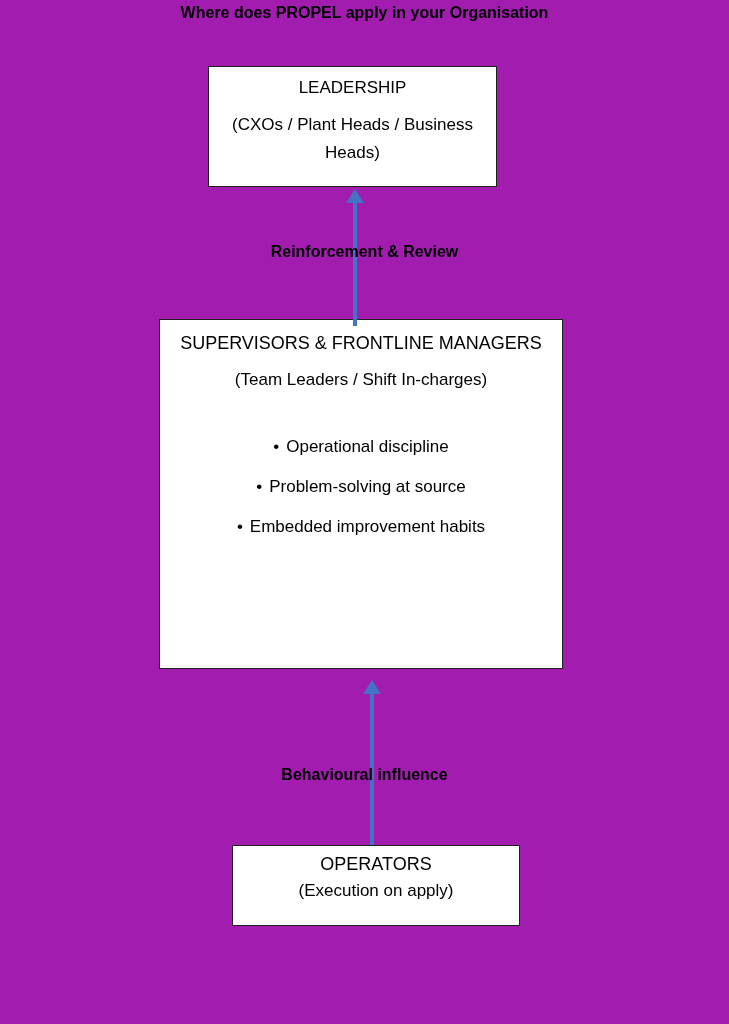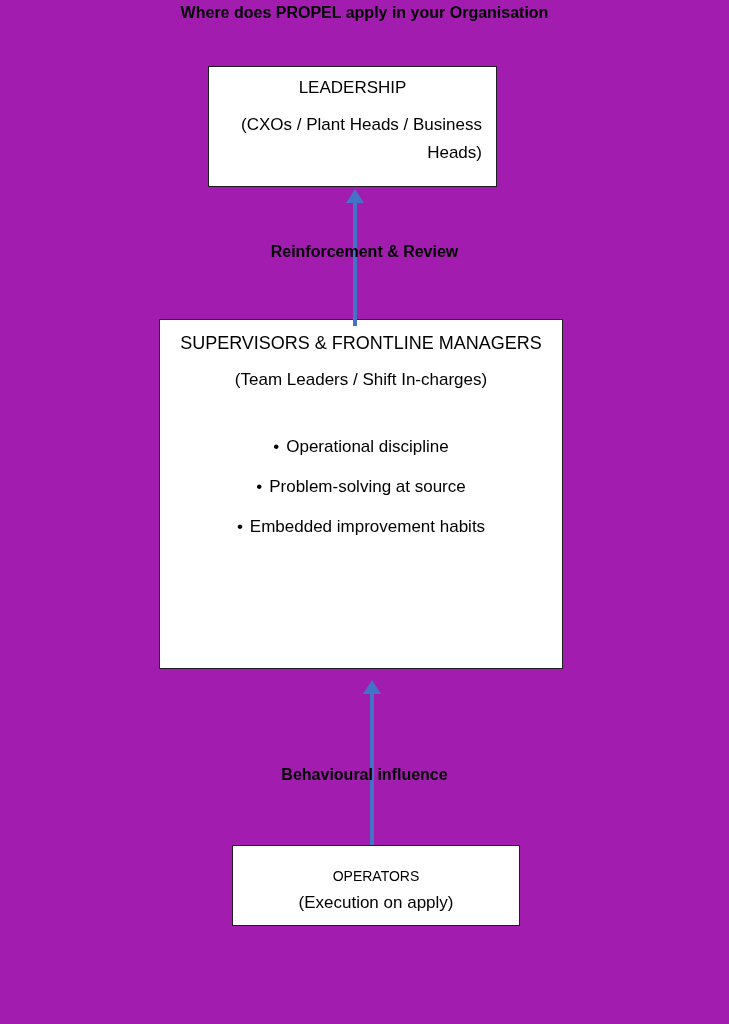--- a/index.html
+++ b/index.html
@@ -37,26 +37,26 @@
     background: var(--box-fill, #fff);
     border: 1.5px solid var(--box-border, #1f1f1f);
     text-align: center;
   }
   .box-leadership { left: 208px; top: 66px;  width: 289px; height: 121px; }
   .box-supervisors { left: 159px; top: 319px; width: 404px; height: 350px; }
   .box-operators  { left: 232px; top: 845px; width: 288px; height: 81px; }
 
   .box-heading { font-weight: normal; }
   .box-leadership .box-heading { margin-top: 11px; font-size: 17px; line-height: 20px; }
-  .box-leadership .box-sub { margin-top: 13px; font-size: 17px; line-height: 28px; padding: 0 14px; text-align: right; }
+  .box-leadership .box-sub { margin-top: 13px; font-size: 17px; line-height: 28px; padding: 0 14px; }
 
   .box-supervisors .box-heading { margin-top: 12px; font-size: 18px; line-height: 22px; }
   .box-supervisors .box-sub { margin-top: 15px; font-size: 17px; line-height: 22px; }
 
-  .box-operators .box-heading { margin-top: 20px; font-size: 14px; line-height: 20px; }
+  .box-operators .box-heading { margin-top: 8px; font-size: 18px; line-height: 20px; }
   .box-operators .box-sub { margin-top: 6px; font-size: 17px; line-height: 22px; }
 
   
   .varrow {
     position: absolute;
     display: flex;
     flex-direction: column;
     align-items: center;
     width: 18px;
     z-index: 1;

